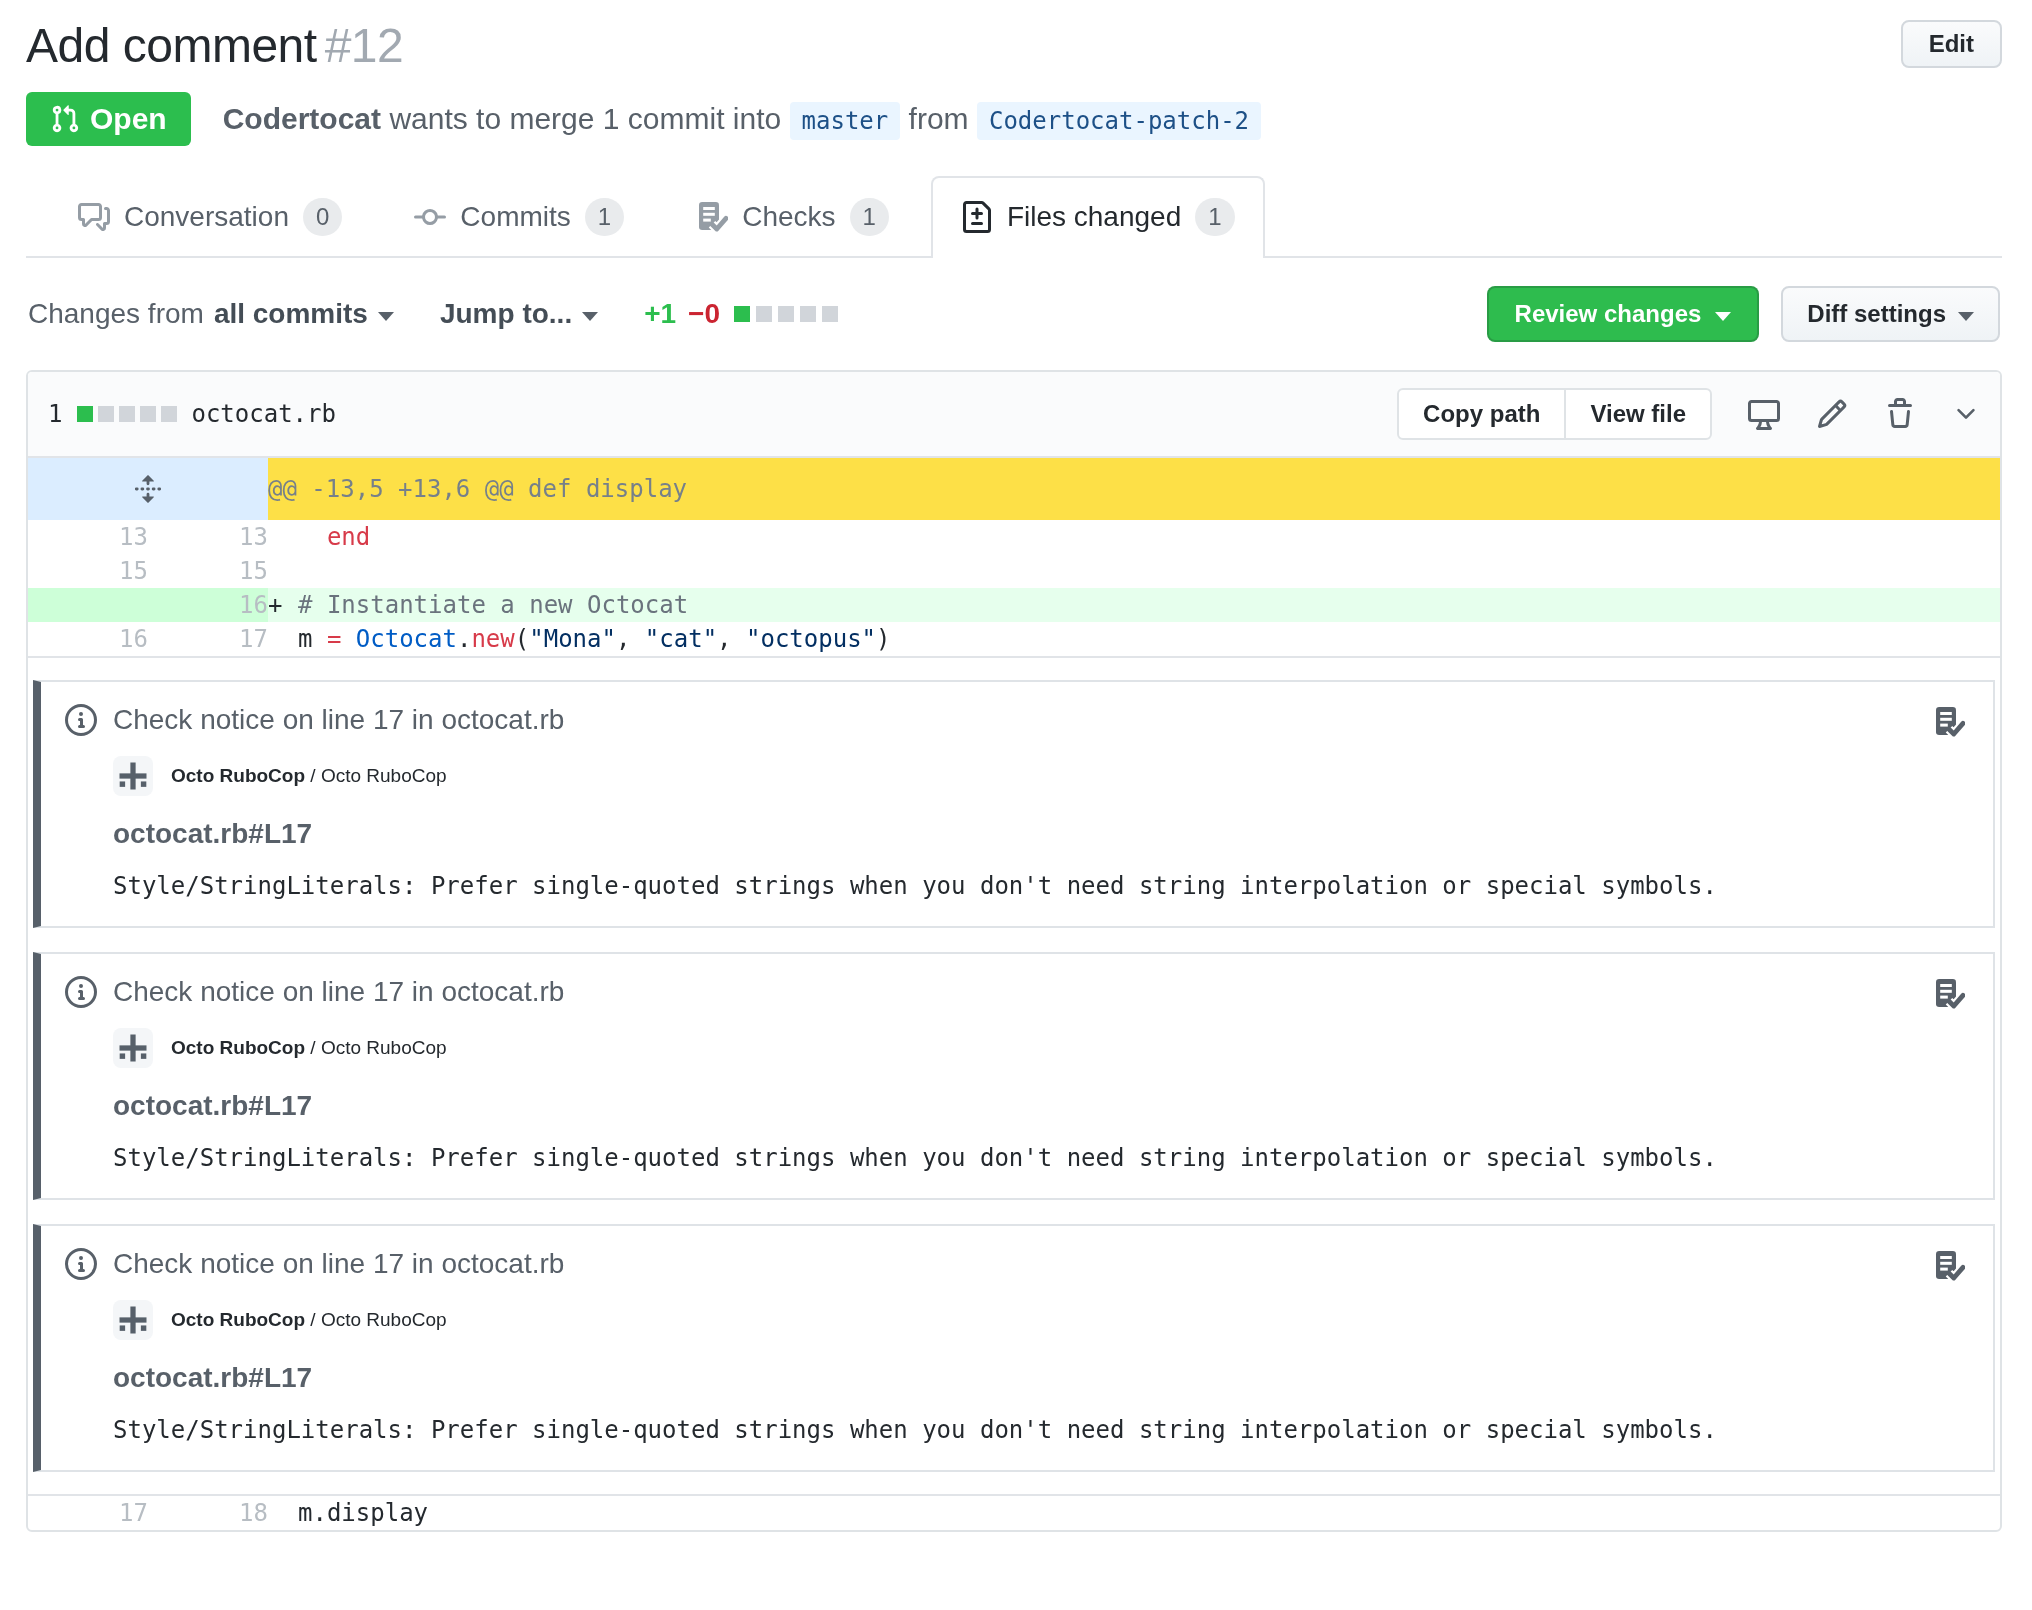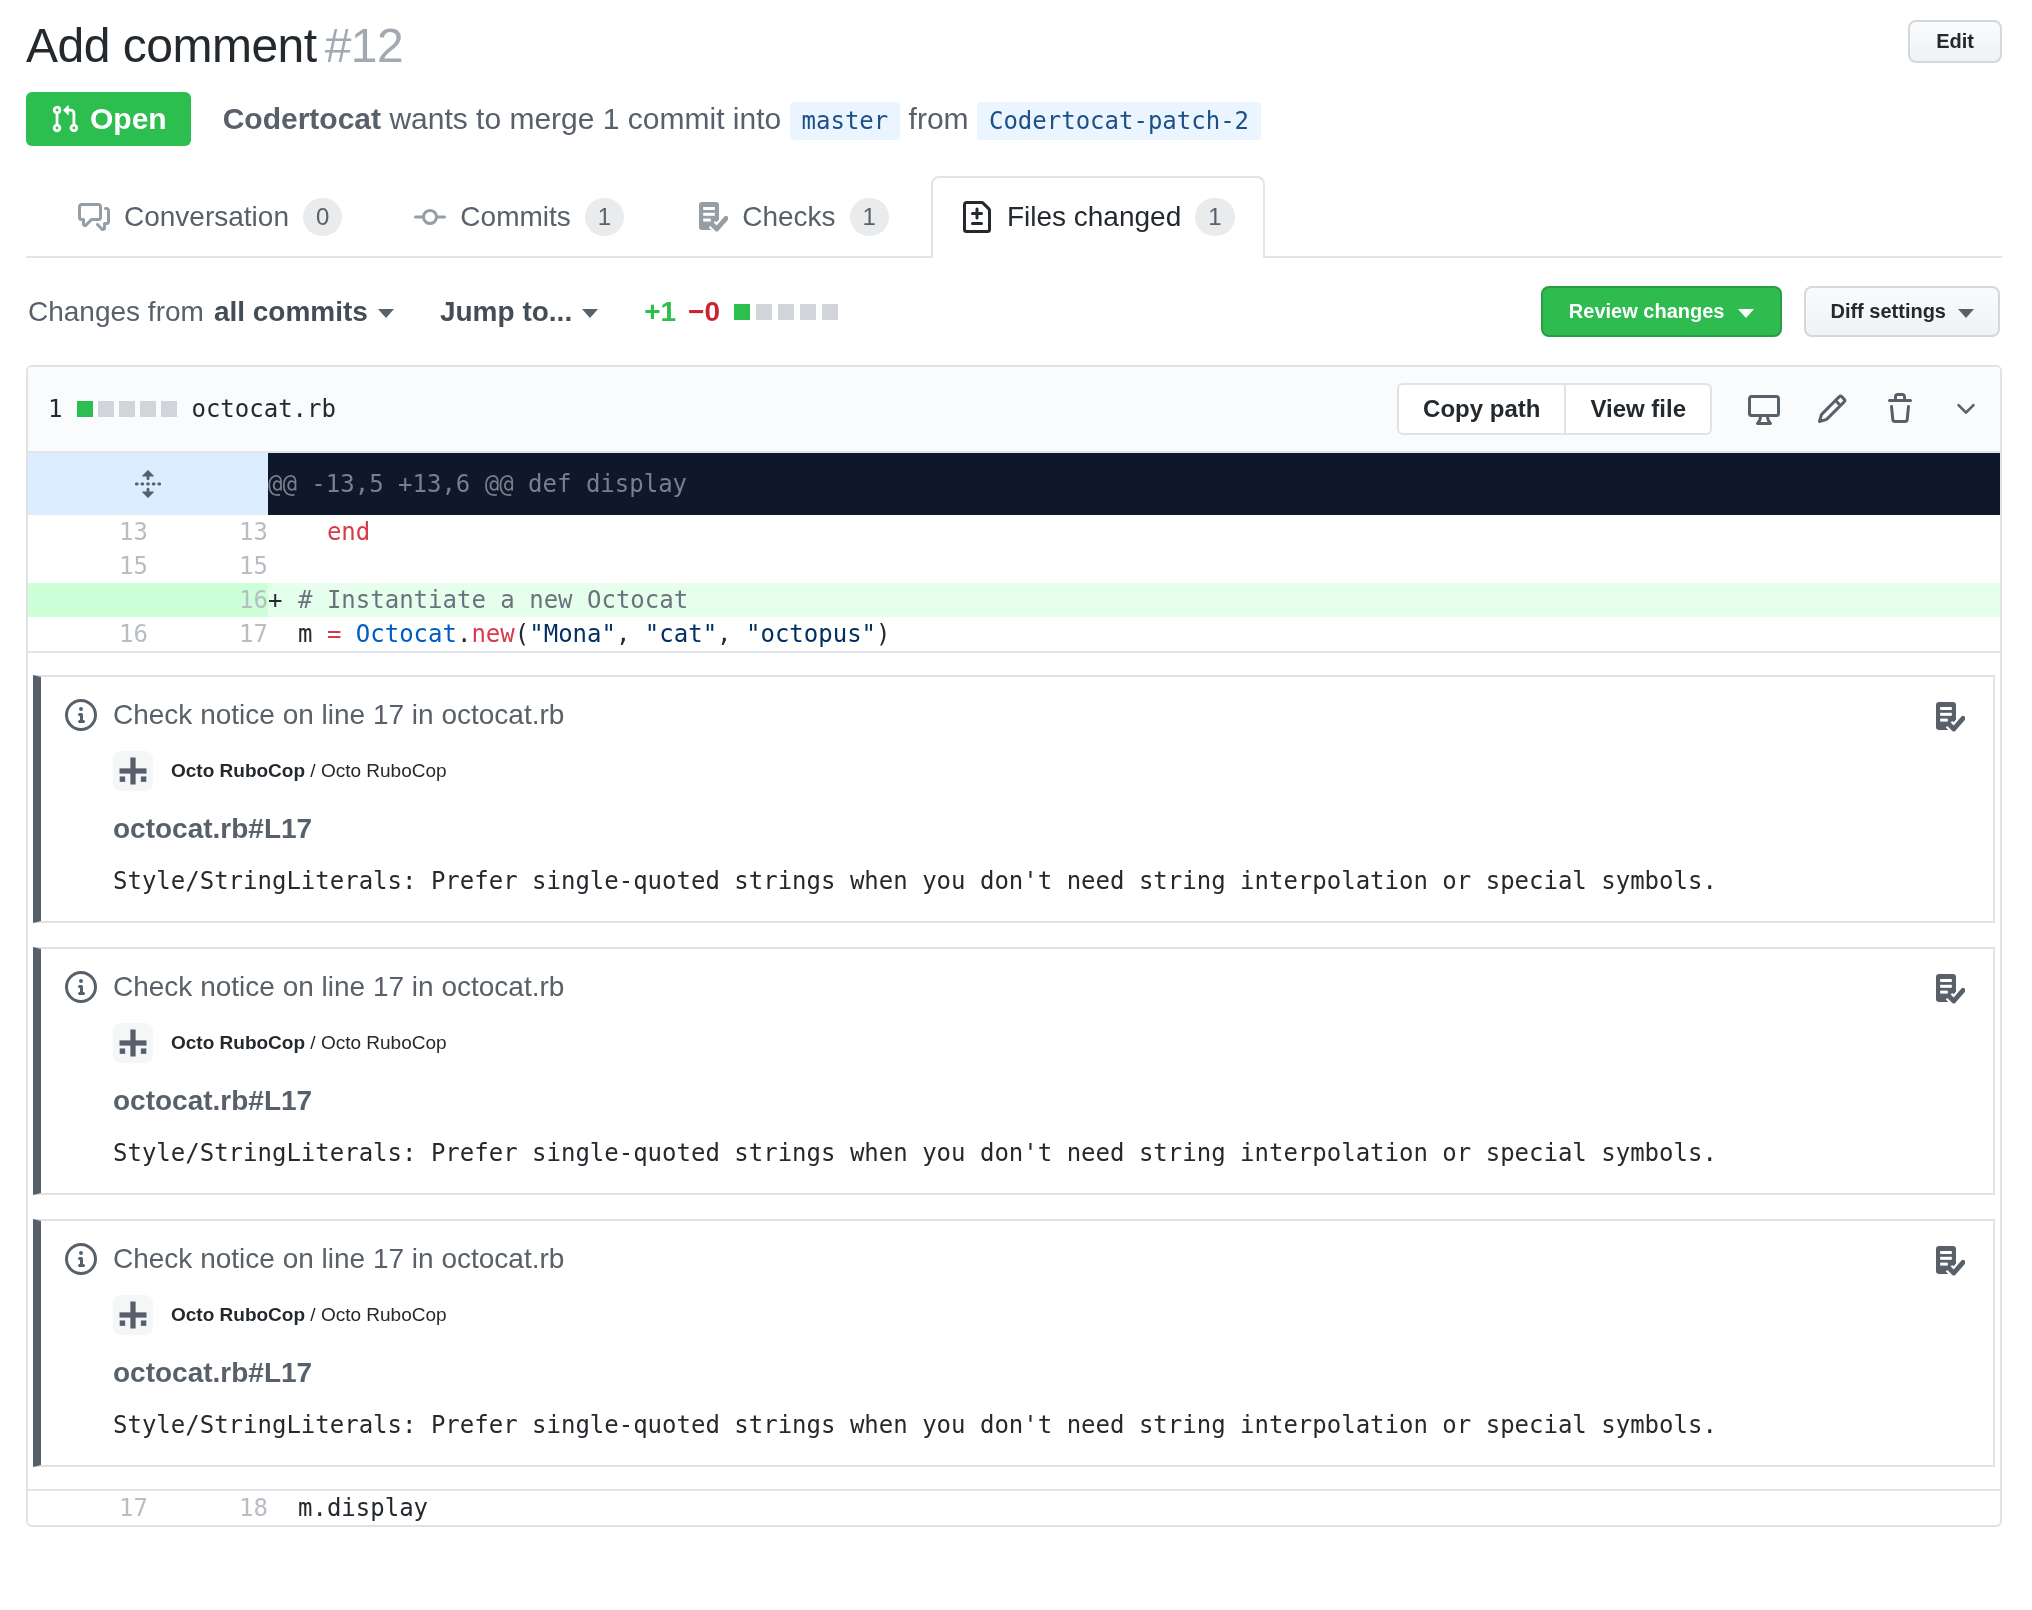--- a/index.html
+++ b/index.html
@@ -10,21 +10,21 @@
     color:#24292e; font-size:28px;
   }
 
   .page { padding:16px 30px 40px 26px; }
 
   
   .title-row { display:flex; align-items:flex-start; justify-content:space-between; }
   h1.pr-title { margin:2px 0 0 0; font-size:48px; font-weight:400; line-height:56px; letter-spacing:-0.5px; }
   .pr-number { color:#a2a9b1; font-weight:300; margin-left:8px; }
   .btn { display:inline-flex; align-items:center; justify-content:center; cursor:pointer;
-         font-weight:700; font-size:20px; border-radius:8px; white-space:nowrap;
+         font-weight:700; font-size:24px; border-radius:8px; white-space:nowrap;
          background:linear-gradient(180deg,#fafbfc,#eff3f6); border:2px solid #d3d8dd; color:#24292e; }
   .btn-edit { padding:8px 26px; margin-top:4px; }
 
   .meta-row { display:flex; align-items:center; margin-top:18px; }
   .state-badge { display:inline-flex; align-items:center; gap:10px; background:#2cbe4e; color:#fff;
                  font-weight:700; font-size:30px; padding:10px 24px; border-radius:6px; }
   .state-badge svg { width:30px; height:30px; }
   .meta-text { margin-left:32px; color:#586069; font-size:30px; }
   .meta-text .author { font-weight:700; }
   .branch-label { font-family:"DejaVu Sans Mono","Liberation Mono",monospace; font-size:24px;
@@ -75,21 +75,21 @@
 
   
   table.diff { width:100%; border-collapse:collapse; font-family:"DejaVu Sans Mono","Liberation Mono",monospace; font-size:24px; }
   table.diff td { padding:0; vertical-align:top; }
   td.num { width:120px; min-width:120px; max-width:120px; text-align:right; padding:6px 16px 6px 0;
            color:#b7bdc3; line-height:34px; cursor:pointer; }
   td.code { padding:6px 0 6px 16px; line-height:34px; white-space:pre; color:#24292e; }
   .prefix { display:inline-block; width:30px; }
   tr.hunk td.gutter { background:#dbedff; text-align:center; vertical-align:middle; cursor:pointer; }
   tr.hunk td.gutter svg { width:30px; height:30px; color:#57606a; margin-top:6px; }
-  tr.hunk td.code { background:#0f172a; color:#76808a; padding-top:14px; padding-bottom:14px; }
+  tr.hunk td.code { background:#fde047; color:#76808a; padding-top:14px; padding-bottom:14px; }
   tr.add td.num { background:#cdffd8; }
   tr.add td.code { background:#e6ffed; }
   .tk-keyword { color:#d73a49; }
   .tk-comment { color:#6a737d; }
   .tk-string  { color:#032f62; }
   .tk-constant{ color:#005cc5; }
   .tk-plain   { color:#24292e; }
 
   
   .annotations { border-top:2px solid #e1e4e8; border-bottom:2px solid #e1e4e8; padding:22px 5px; background:#fff; }

